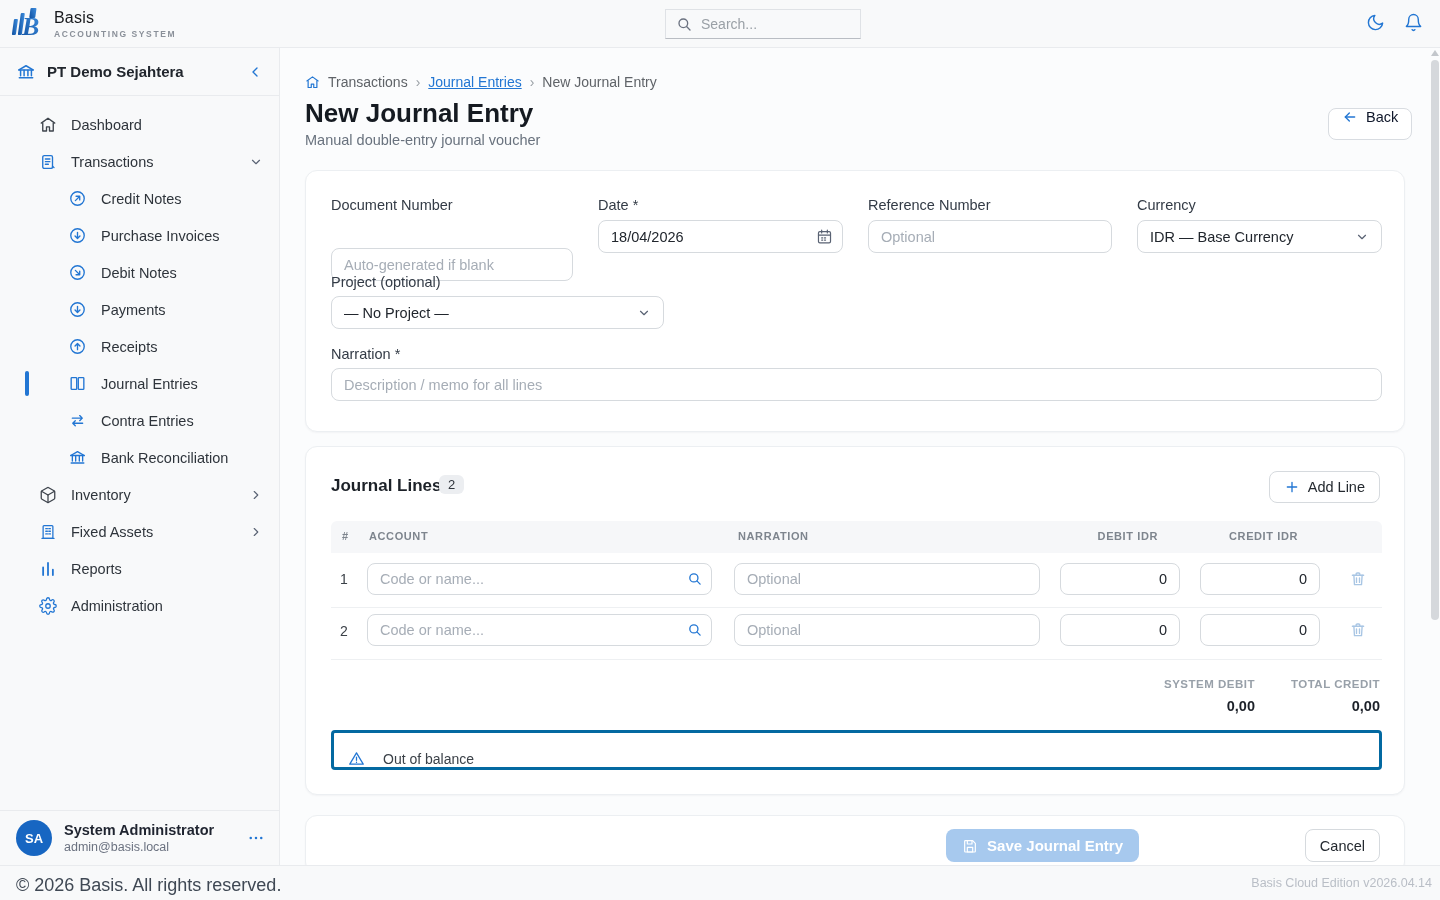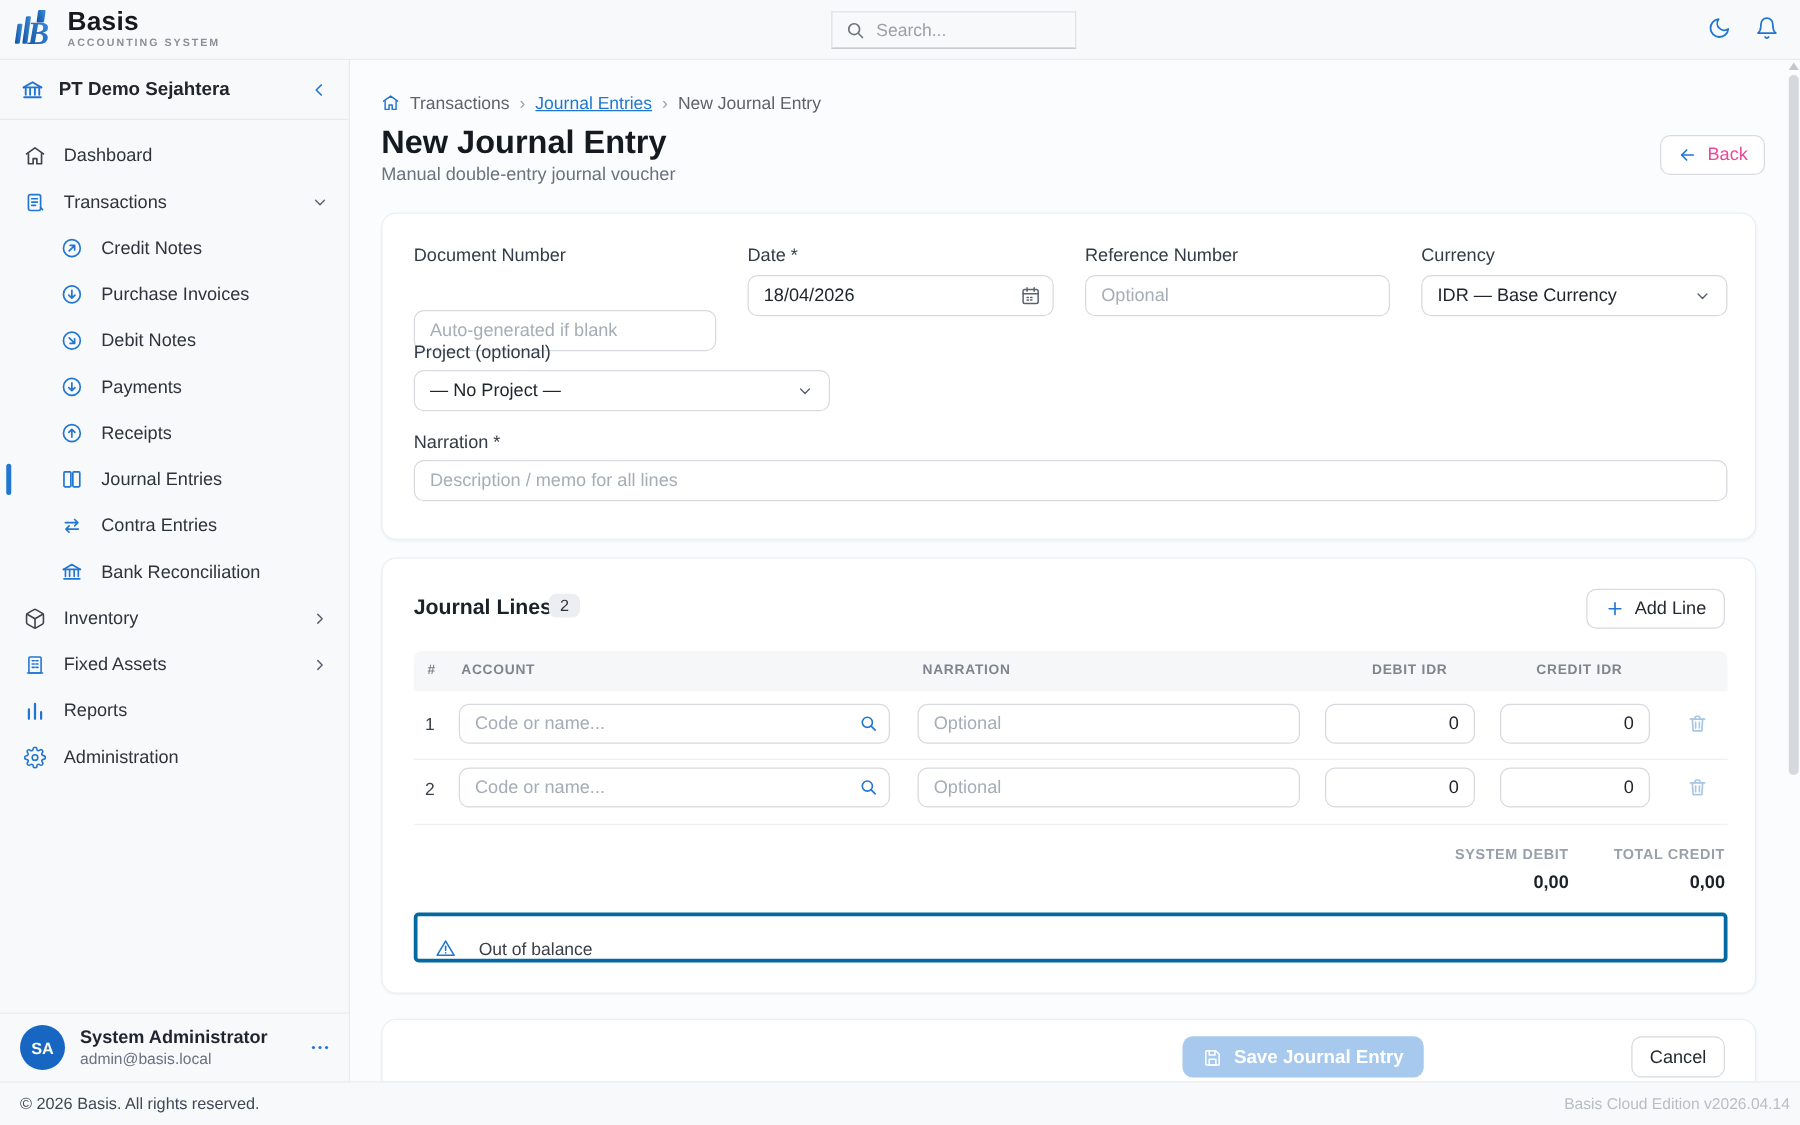--- a/index.html
+++ b/index.html
@@ -3,56 +3,56 @@
 <meta charset="utf-8">
 <style>
   * { margin:0; padding:0; box-sizing:border-box; }
   html,body { width:1440px; height:900px; }
   body { font-family:"Liberation Sans","DejaVu Sans",sans-serif; color:#21262d; background:#fbfcfd; }
   #app { position:relative; width:1440px; height:900px; overflow:hidden; background:#fbfcfd; }
 
   
   .header { position:absolute; top:0; left:0; width:1440px; height:48px; background:#f8f9fa; border-bottom:1px solid #e9ebee; z-index:5; }
   .brand { position:absolute; left:10px; top:5px; display:flex; align-items:center; gap:8px; }
-  .brand-name { font-size:21px; font-weight:700; color:#17191c; letter-spacing:.2px; line-height:22px; }
+  .brand-name { font-size:16px; font-weight:400; color:#17191c; letter-spacing:.2px; line-height:22px; }
   .brand-tag { font-size:8.5px; font-weight:600; color:#8a9099; letter-spacing:1.6px; line-height:10px; }
   .search-box { position:absolute; left:665px; top:9px; width:196px; height:30px; background:#f8f9fa; border:1px solid #dfe2e6; border-bottom:1px solid #b9bdc3; display:flex; align-items:center; padding:0 10px; gap:9px; }
   .search-box input { border:none; outline:none; background:transparent; font-size:14px; color:#3b424b; width:140px; font-family:inherit; }
   .search-box input::placeholder { color:#9aa0a6; }
   .hdr-icons { position:absolute; right:17px; top:13px; display:flex; gap:19px; align-items:center; color:#2276d3; }
   .hdr-icons .icbtn { cursor:pointer; display:flex; }
 
   
   .sidebar { position:absolute; top:48px; left:0; width:280px; height:817px; background:#f8f9fa; border-right:1px solid #e9ebee; z-index:4; }
   .company { height:48px; border-bottom:1px solid #e9ebee; display:flex; align-items:center; padding:0 16px; gap:11px; }
   .company-name { font-size:15px; font-weight:700; color:#21262d; flex:1; }
-  .nav { padding-top:10px; }
+  .nav { padding-top:10px;margin-left:20px; }
   .nav-item { position:relative; height:37px; display:flex; align-items:center; gap:14px; padding:0 16px 0 19px; font-size:14.5px; color:#2e343b; cursor:pointer; }
   .nav-item.sub { padding-left:48px; }
   .nav-item .grow { flex:1; }
   .active-bar { position:absolute; left:5px; top:6px; width:4px; height:25px; border-radius:3px; background:#2276d3; }
   .ic-blue { color:#2276d3; } .ic-dark { color:#3e444c; } .ic-gray { color:#596273; }
   .user-block { position:absolute; bottom:0; left:0; width:279px; height:55px; border-top:1px solid #e9ebee; display:flex; align-items:center; padding:0 14px 0 16px; gap:12px; background:#f8f9fa; }
   .avatar { width:36px; height:36px; border-radius:50%; background:#1766c2; color:#fff; font-size:13px; font-weight:700; display:flex; align-items:center; justify-content:center; }
   .user-meta { flex:1; }
   .user-name { font-size:14.5px; font-weight:700; color:#1f2430; line-height:18px; }
   .user-email { font-size:12.5px; color:#6b7280; line-height:16px; }
 
   
   .footer { position:absolute; bottom:0; left:0; width:1440px; height:35px; background:#f8f9fa; border-top:1px solid #e9ebee; z-index:6; }
-  .footer-left { position:absolute; left:16px; top:9px; font-size:13px; color:#3f4854; }
+  .footer-left { position:absolute; left:16px; top:9px; font-size:18px; color:#3f4854; }
   .footer-right { position:absolute; right:8px; top:10px; font-size:12.5px; color:#b9bec6; }
 
   
   .breadcrumb { position:absolute; left:305px; top:74px; display:flex; align-items:center; gap:8px; font-size:14px; color:#5f6368; }
   .crumb-link { color:#2276d3; text-decoration:underline; cursor:pointer; }
   .crumb-sep { color:#9aa0a6; }
   .page-title { position:absolute; left:305px; top:98px; font-size:26px; font-weight:700; color:#151a21; }
   .page-sub { position:absolute; left:305px; top:132px; font-size:14.5px; color:#69727e; }
-  .back-btn { position:absolute; left:1328px; top:108px; height:32px; padding:0 13px; background:#fff; border:1px solid #d8dce1; border-radius:8px; display:flex; align-items:center; gap:8px; font-size:14.5px; color:#ec4899; cursor:pointer; }
+  .back-btn { position:absolute; left:1328px; top:108px; height:32px; padding:0 13px; background:#fff; border:1px solid #d8dce1; border-radius:8px; display:flex; gap:8px; font-size:14.5px; color:#0f172a; cursor:pointer; }
 
   .card { position:absolute; background:#fff; border:1px solid #eceff2; border-radius:12px; box-shadow:0 1px 2px rgba(16,24,40,.04); }
   #card-form  { left:305px; top:170px; width:1100px; height:262px; }
   #card-lines { left:305px; top:446px; width:1100px; height:349px;padding-left:32px; }
   #card-actions { left:305px; top:815px; width:1100px; height:59px; }
 
   .fld-label { position:absolute; font-size:14.5px; color:#333b46; }
   .tinput { position:absolute; height:33px; border:1px solid #d6dade; border-radius:8px; background:#fff; font-size:14.5px; color:#21262d; padding:0 12px; font-family:inherit; outline:none; }
   .tinput::placeholder { color:#a6adb6; }
   .fakesel { position:absolute; height:33px; border:1px solid #d6dade; border-radius:8px; background:#fff; display:flex; align-items:center; padding:0 12px; font-size:14.5px; color:#21262d; cursor:pointer; }

